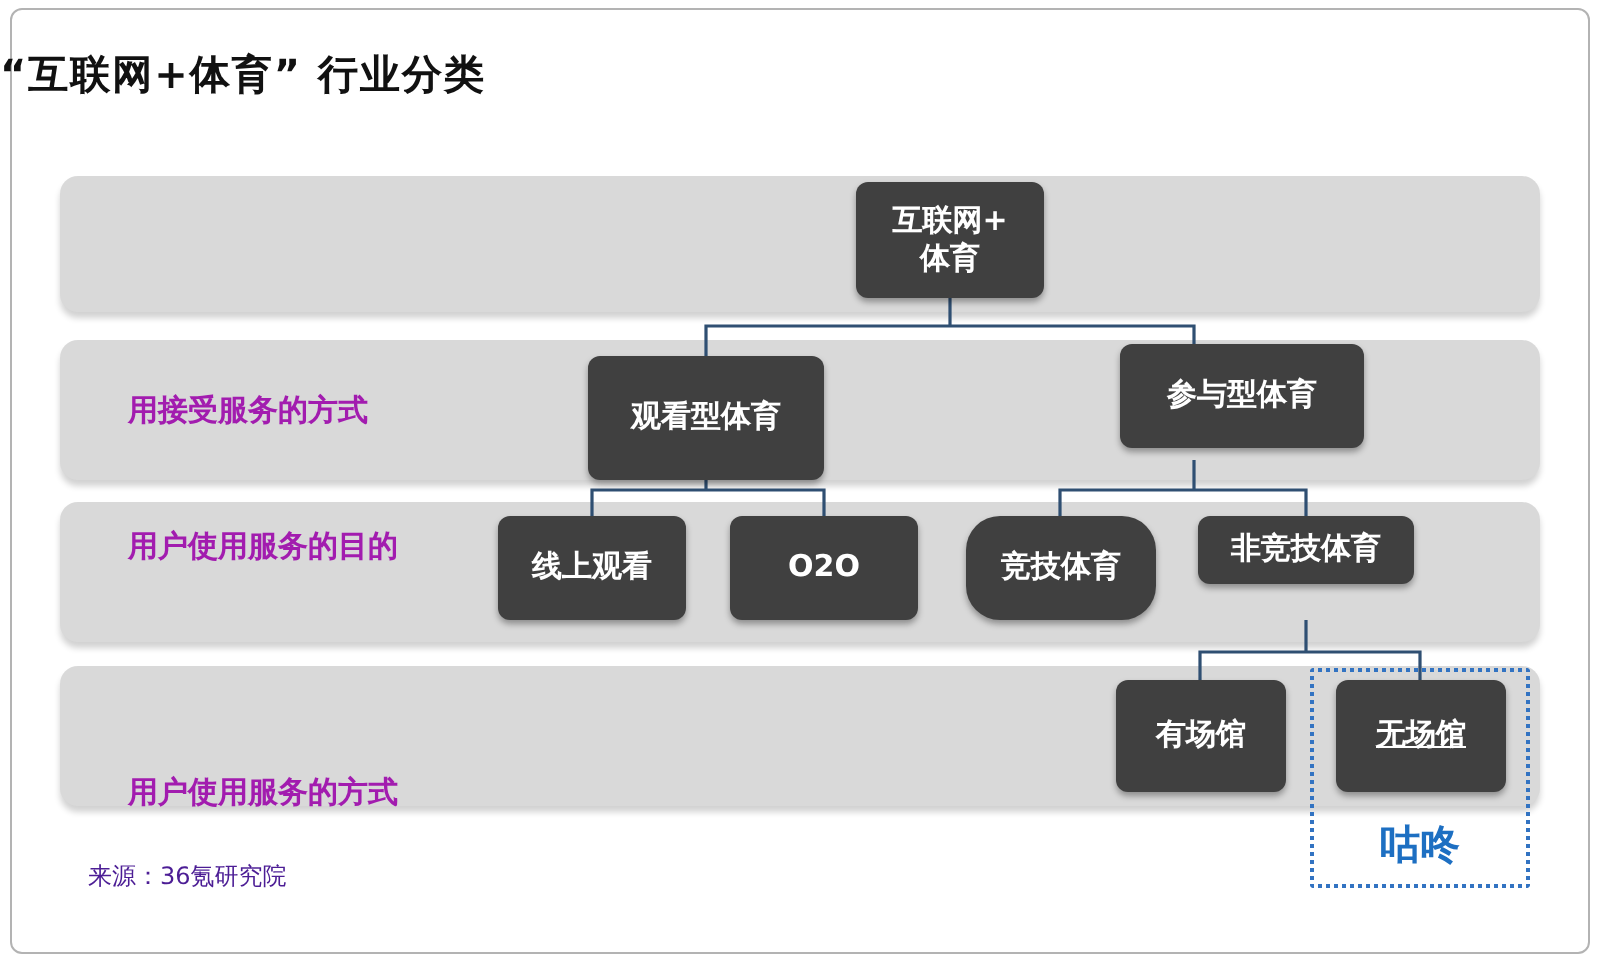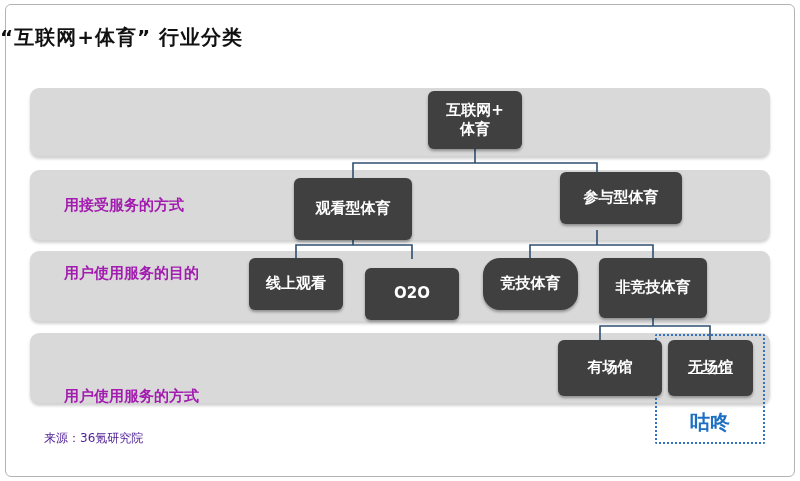--- a/index.html
+++ b/index.html
@@ -19,24 +19,24 @@
   .row-label.r3{top:264px;}
   .row-label.r4{top:359px;margin-top:28px;}
   svg.connectors{position:absolute;left:0;top:0;pointer-events:none;}
   .node{position:absolute;background:#404040;color:#ffffff;font-weight:bold;border-radius:6px;
     display:flex;align-items:center;justify-content:center;text-align:center;
     font-size:15px;line-height:1.3;box-shadow:0 2px 3px rgba(0,0,0,0.35);}
   .n-root{left:428px;top:91px;width:94px;height:58px;flex-direction:column;}
   .n-watch{left:294px;top:178px;width:118px;height:62px;}
   .n-participate{left:536px;top:172px;width:122px;height:52px;margin-left:24px;}
   .n-online{left:249px;top:258px;width:94px;height:52px;}
-  .n-o2o{left:365px;top:258px;width:94px;height:52px;margin-top:10px;}
+  .n-o2o{left:365px;top:258px;width:94px;height:52px;}
   .n-competitive{left:483px;top:258px;width:95px;height:52px;border-radius:17px;}
-  .n-noncompetitive{left:599px;top:258px;width:108px;height:60px;}
-  .n-venue{left:558px;top:340px;width:104px;height:56px;}
+  .n-noncompetitive{left:599px;top:258px;width:108px;height:34px;}
+  .n-venue{left:558px;top:340px;width:85px;height:56px;}
   .n-novenue{left:668px;top:340px;width:85px;height:56px;text-decoration:underline;}
   .callout-box{position:absolute;left:655px;top:334px;width:106px;height:106px;
     border:2px dotted #3273c2;border-radius:2px;}
   .callout-label{position:absolute;left:655px;top:409px;width:110px;text-align:center;
     color:#1d6fc2;font-weight:bold;font-size:20px;}
   .source{position:absolute;left:44px;top:430px;font-size:12px;color:#4c1d95;}
 </style>
 </head>
 <body>
 

